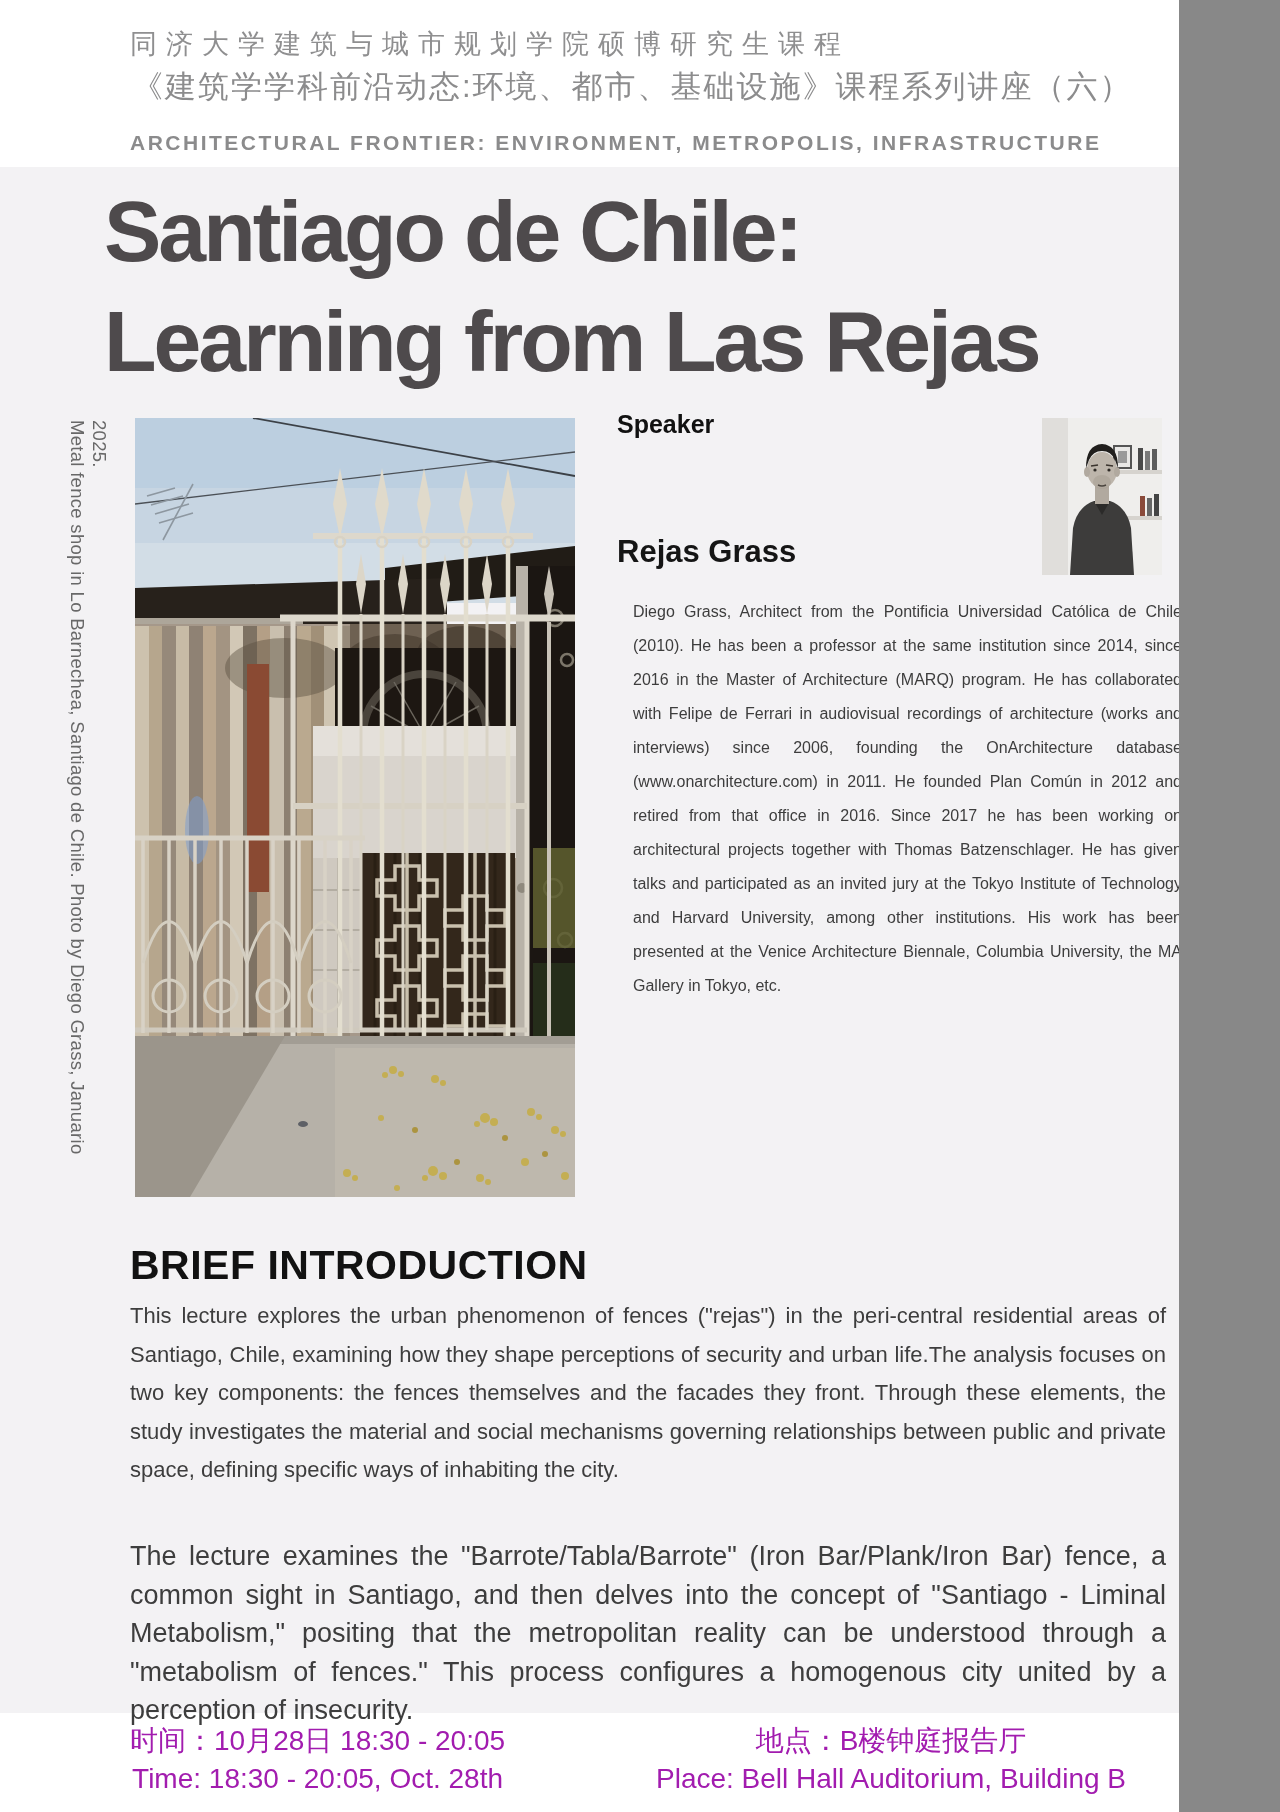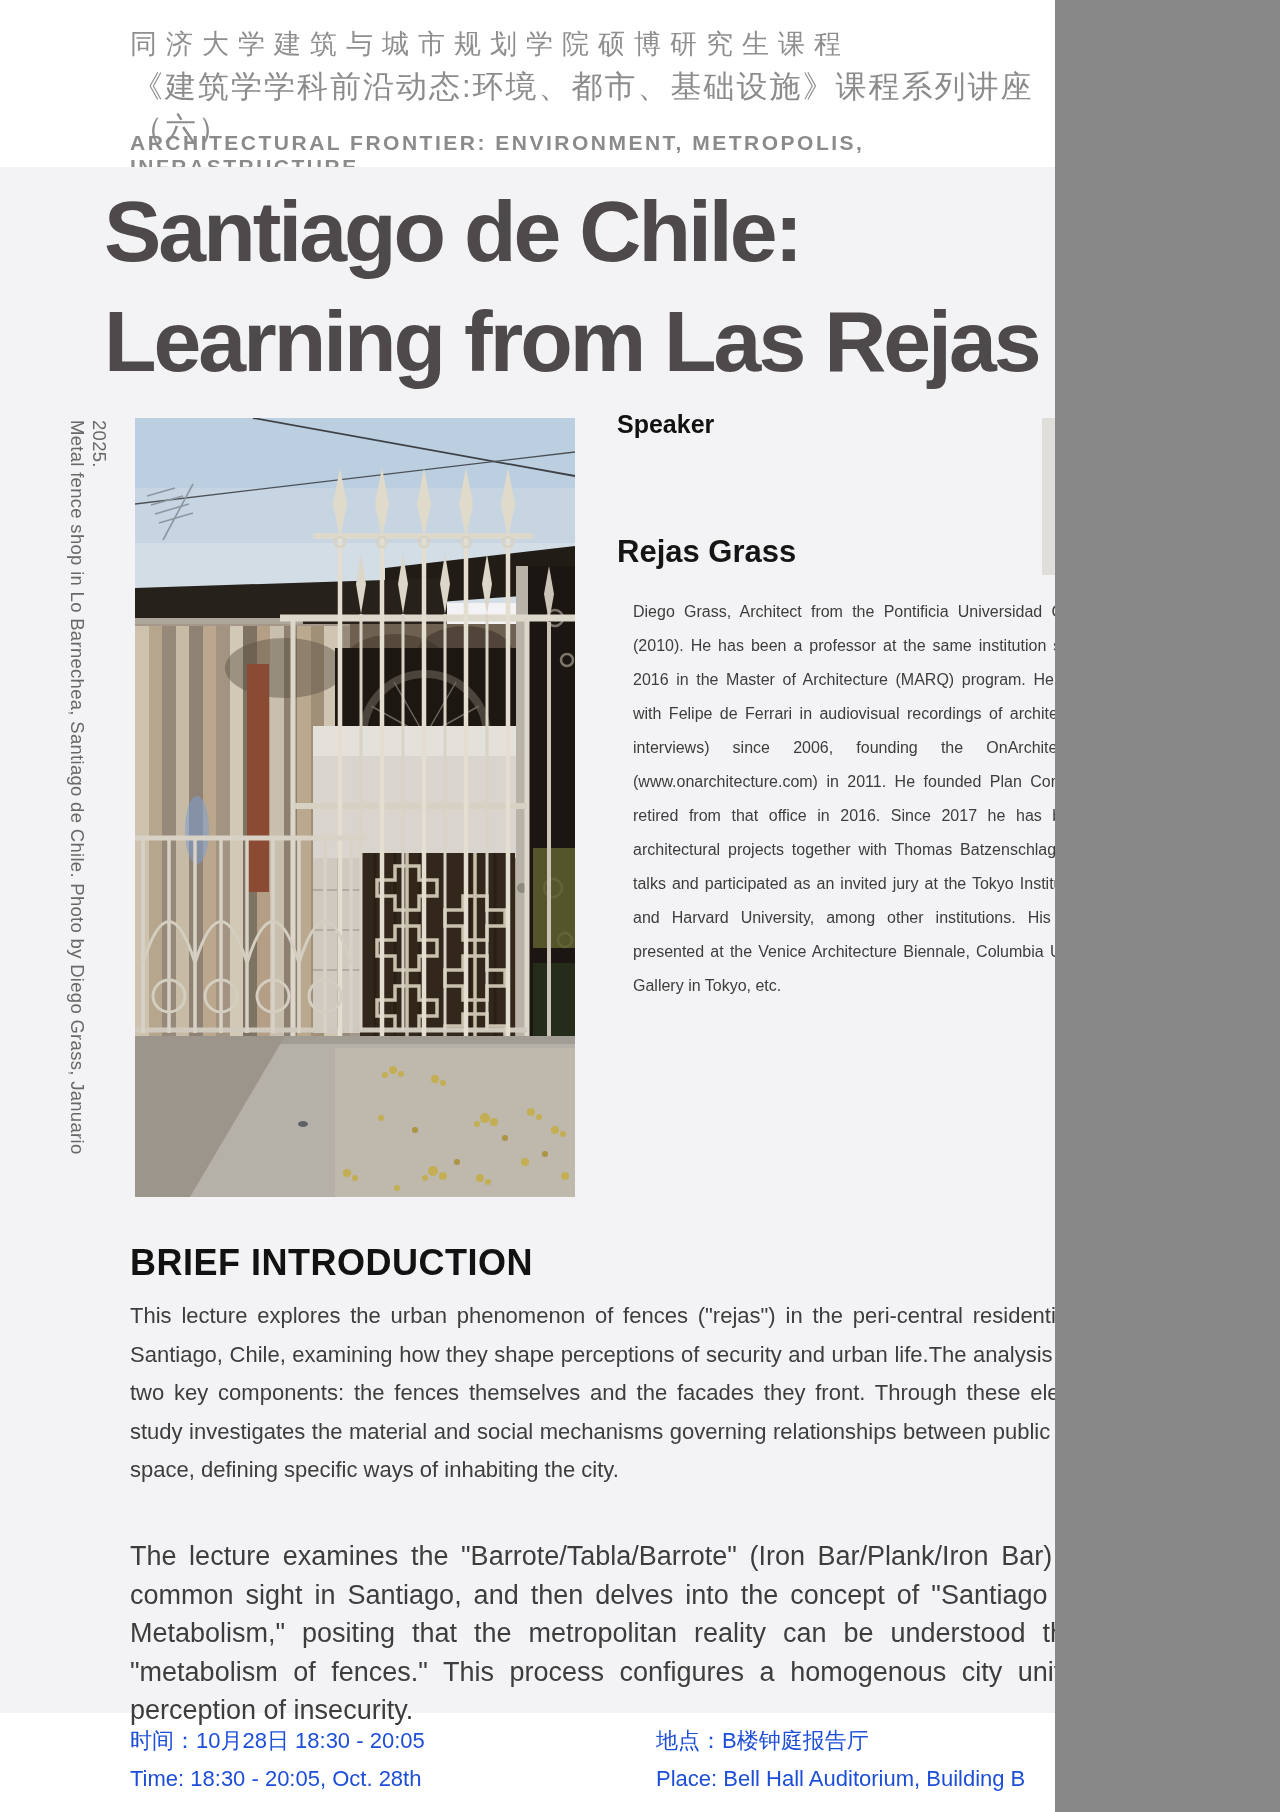--- a/index.html
+++ b/index.html
@@ -1,42 +1,42 @@
 <!DOCTYPE html>
 <html><head>
 <meta charset="utf-8">
 <style>
   html,body{margin:0;padding:0;background:#888;}
   .poster{
-    position:relative;width:1055px;height:1812px;background:#ffffff;
+    position:relative;width:1179px;height:1812px;background:#ffffff;
     font-family:"Liberation Sans","DejaVu Sans",sans-serif;overflow:hidden;
   }
   
   .hdr-zh1{position:absolute;left:130px;top:26px;font-size:27px;letter-spacing:9px;color:#8f8f90;font-weight:500;}
   .hdr-zh2{position:absolute;left:132px;top:66px;font-size:31px;letter-spacing:2px;color:#8c8c8d;font-weight:500;}
   .hdr-en{position:absolute;left:130px;top:131px;font-size:21px;letter-spacing:2.5px;color:#8b8b8c;font-weight:700;}
   
   .graybody{position:absolute;left:0;top:167px;width:1280px;height:1546px;background:#f3f2f4;}
   .title{position:absolute;left:104px;top:176px;width:1100px;
     font-size:86px;line-height:110px;font-weight:700;letter-spacing:-3px;color:#4e4a4c;}
   .vcaption{position:absolute;left:66px;top:420px;height:782px;
     writing-mode:vertical-lr;font-size:18.5px;color:#686868;letter-spacing:0.3px;}
   .fence{position:absolute;left:135px;top:418px;width:440px;height:779px;display:block;}
   .speaker-label{position:absolute;left:617px;top:410px;font-size:25px;font-weight:700;color:#111;}
   .headshot{position:absolute;left:1042px;top:418px;width:120px;height:157px;display:block;}
   .speaker-name{position:absolute;left:617px;top:534px;font-size:31px;font-weight:700;color:#151515;margin:0;}
   .bio{position:absolute;left:617px;top:579px;width:549px;margin:16px;
     font-size:16px;line-height:34px;text-align:justify;color:#3d3d3d;}
-  .intro-h{position:absolute;left:130px;top:1242px;font-size:36px;font-weight:700;color:#121212;letter-spacing:0.5px;margin:0;}
+  .intro-h{position:absolute;left:130px;top:1242px;font-size:41px;font-weight:700;color:#121212;letter-spacing:0.5px;margin:0;}
   .p1{position:absolute;left:130px;top:1297px;width:1036px;margin:0;
     font-size:22px;line-height:38.5px;text-align:justify;color:#3d3d3d;}
   .p2{position:absolute;left:130px;top:1537px;width:1036px;margin:0;
     font-size:27px;line-height:38.5px;text-align:justify;color:#3d3d3d;}
   
-  .fcol{position:absolute;top:1722px;font-size:22px;line-height:38px;color:#1d4ed8;}
+  .fcol{position:absolute;top:1722px;font-size:28px;line-height:38px;color:#a21caf;text-align:center;}
   .fcol.time{left:130px;}
   .fcol.place{left:656px;}
 </style>
 </head>
 <body>
 
 <div class="poster">
 
   <div>
     <div class="hdr-zh1">同济大学建筑与城市规划学院硕博研究生课程</div>

